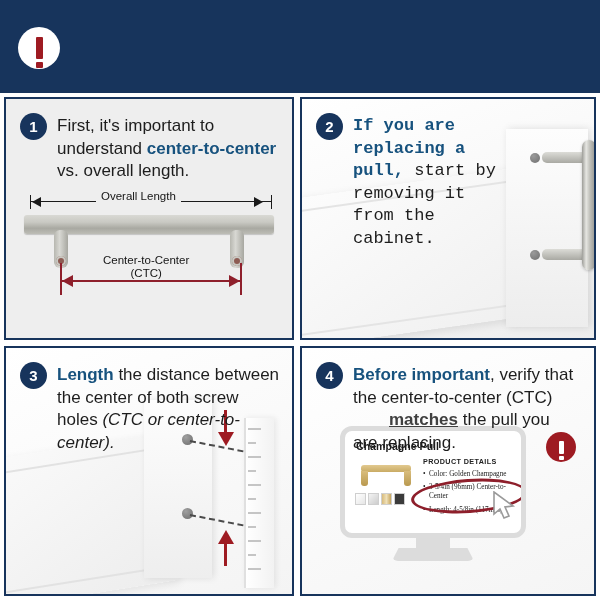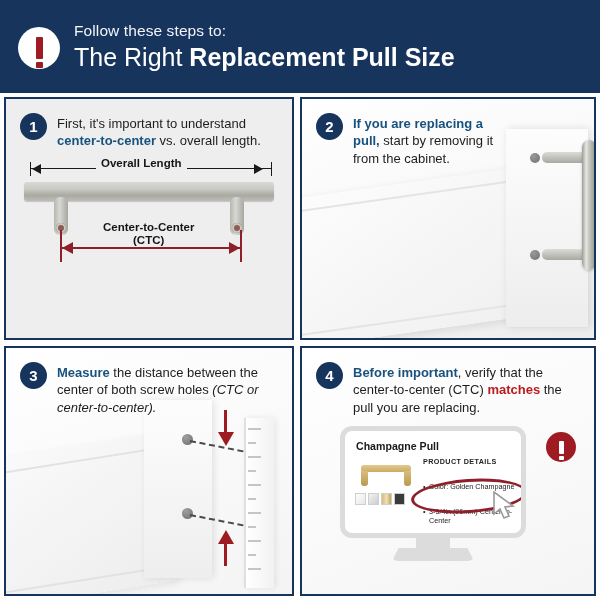--- a/index.html
+++ b/index.html
@@ -42,29 +42,29 @@
   #panel3{left:4px;top:253px;width:290px;height:250px;background:#ffffff;}
   #panel4{left:300px;top:253px;width:296px;height:250px;background:#ffffff;}
 
   
   .step-head{display:flex;padding:14px 12px 0 14px;}
   .step-num{
     width:27px;height:27px;border-radius:50%;background:#17345c;color:#fff;
     font-size:15px;font-weight:700;display:flex;align-items:center;
     justify-content:center;flex:0 0 auto;margin-right:10px;line-height:1;
   }
-  .step-text{font-size:13px;line-height:1.33;color:#1d1d1d;padding-top:2px;}
+  .step-text{font-size:17px;line-height:1.33;color:#1d1d1d;padding-top:2px;}
   .step-text .nv{color:#17527e;font-weight:700;}
   .step-text .it{font-style:italic;}
-  .step-text .lnk{color:#b91c1c;font-weight:700;}
+  .step-text .lnk{color:#404040;font-weight:700;text-decoration:underline;margin-left:36px;}
 
   
   .p1art{position:relative;margin:14px 18px 0 18px;height:140px;}
   .dimlabel{
-    position:absolute;background:#eeeeee;font-size:11.5px;font-weight:700;
+    position:absolute;background:#eeeeee;font-size:11.5px;font-weight:400;
     color:#151515;padding:0 5px;white-space:nowrap;
   }
   .ol-label{left:72px;top:-7px;}
   .ctc-label{left:74px;top:57px;text-align:center;line-height:1.15;}
   .axis{position:absolute;background:#1a1a1a;height:1.4px;}
   .axis-red{position:absolute;background:#8e1f2b;height:2.2px;}
   .tick{position:absolute;width:1.4px;background:#1a1a1a;}
   .tick-red{position:absolute;width:1.6px;background:#8e1f2b;}
   .arrow{position:absolute;width:0;height:0;border-top:5px solid transparent;
          border-bottom:5px solid transparent;}
@@ -185,21 +185,21 @@
     background:linear-gradient(180deg,#d9bd7d,#b9994f);}
   .prod-img .hl1{left:3px;} .prod-img .hl2{right:3px;}
   .swatches{position:absolute;left:10px;top:62px;display:flex;gap:2px;}
   .sw{width:11px;height:12px;border:1px solid #cfcfcf;box-sizing:border-box;}
   .sw1{background:linear-gradient(135deg,#fff,#e6e6e6);}
   .sw2{background:linear-gradient(135deg,#f3f3f3,#cdcdcd);}
   .sw3{background:linear-gradient(90deg,#d8bb7c,#efe0b8,#c6a45c);}
   .sw4{background:#3b3b3b;}
   .details{position:absolute;left:78px;top:26px;width:100px;}
   .det-head{font-size:7.2px;font-weight:700;letter-spacing:.4px;color:#222;}
-  .det-li{font-size:7.2px;color:#222;line-height:1.28;margin-top:16px;padding-left:6px;position:relative;}
+  .det-li{font-size:7.2px;color:#222;line-height:1.28;margin-top:4px;padding-left:6px;position:relative;font-family:Liberation Serif, serif;}
   .det-li:before{content:"\2022";position:absolute;left:0;top:0;}
   .oval{
     position:absolute;left:66px;top:48px;width:110px;height:28px;
     border:3.5px solid #8e1f2b;border-radius:50%;transform:rotate(-4deg);
   }
   .cursor{position:absolute;left:148px;top:60px;width:0;height:0;}
   .cursor svg{position:absolute;left:0;top:0;}
   .alert-red{
     position:absolute;left:244px;top:84px;width:30px;height:30px;border-radius:50%;
     background:#9e1b22;display:flex;align-items:center;justify-content:center;
@@ -209,26 +209,20 @@
     background:#fff;border-radius:1px;}
 </style>
 </head>
 <body>
 
 <div class="infographic">
 
   <div class="header">
     <div class="alert-badge">
       <div class="bang"></div>
-    </div>
-    <div class="header-text">
-      <div class="header-kicker">Follow these steps to:</div>
-      <div class="header-title">
-        <span>The Right </span><b>Replacement Pull Size</b>
-      </div>
     </div>
   </div>
 
   <div class="grid">
 
     <div class="panel" id="panel1">
       <div class="step-head">
         <div class="step-num">1</div>
         <div class="step-text">
           <span>First, it's important to understand </span><span class="nv">center-to-center</span><span> vs. overall length.</span>
@@ -266,21 +260,21 @@
         <div class="cab-door"></div>
         <div class="cab-front"></div>
         <div class="hole hole-t"></div>
         <div class="hole hole-b"></div>
         <div class="pull-leg leg-t"></div>
         <div class="pull-leg leg-b"></div>
         <div class="pull-bar"></div>
       </div>
       <div class="step-head" style="position:relative;z-index:3;">
         <div class="step-num">2</div>
-        <div class="step-text" style="width:160px;">
+        <div class="step-text" style="width:160px;font-family:Liberation Mono, monospace;">
           <span class="nv">If you are replacing a pull,</span><span> start by removing it from the cabinet.</span>
         </div>
       </div>
     </div>
 
     <div class="panel" id="panel3">
       <div class="p3art">
         <div class="p3-door"></div>
         <div class="p3-face"></div>
         <div class="p3-hole p3-hole-t"></div>
@@ -304,21 +298,21 @@
           <div class="m" style="top:94px;width:13px;"></div>
           <div class="m" style="top:108px;width:8px;"></div>
           <div class="m" style="top:122px;width:13px;"></div>
           <div class="m" style="top:136px;width:8px;"></div>
           <div class="m" style="top:150px;width:13px;"></div>
         </div>
       </div>
       <div class="step-head" style="position:relative;z-index:3;">
         <div class="step-num">3</div>
         <div class="step-text" style="width:225px;">
-          <span class="nv">Measure</span><span> the distance between the center of both screw holes </span><span class="it">(CTC or center-to-center).</span>
+          <span class="nv">Length</span><span> the distance between the center of both screw holes </span><span class="it">(CTC or center-to-center).</span>
         </div>
       </div>
     </div>
 
     <div class="panel" id="panel4">
       <div class="p4art"></div>
 
       <div class="step-head" style="position:relative;z-index:3;">
         <div class="step-num">4</div>
         <div class="step-text" style="width:225px;">

